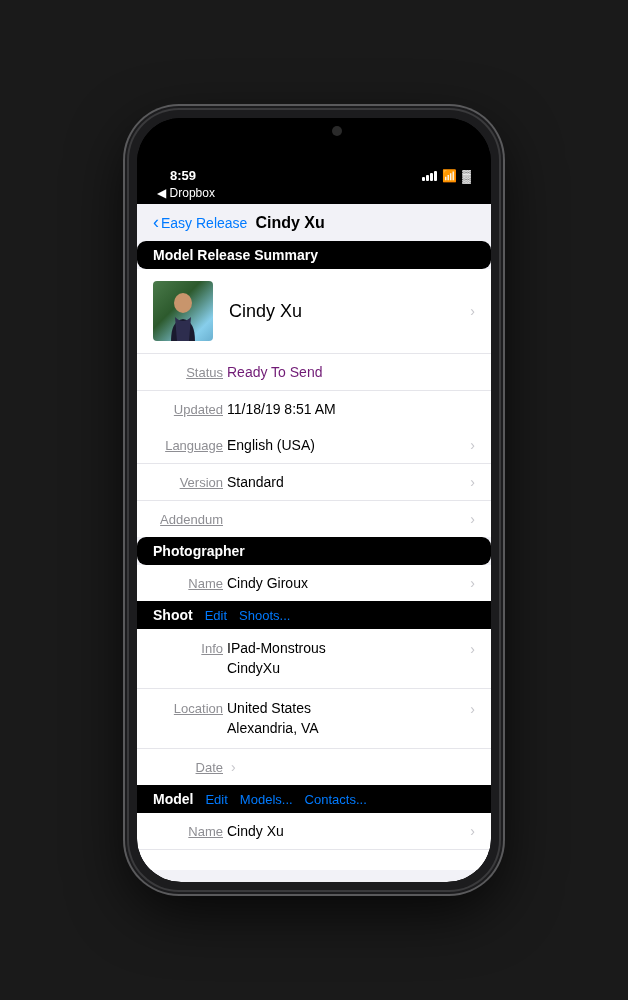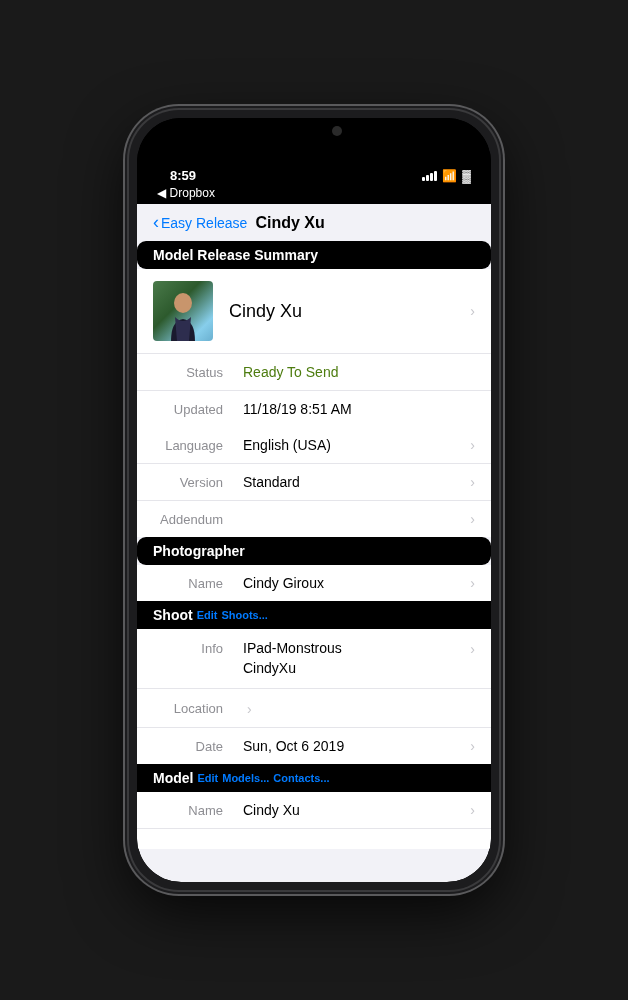--- a/index.html
+++ b/index.html
@@ -142,30 +142,31 @@
       position: relative;
     }
     .card-row:last-child {
       border-bottom: none;
     }
     .row-label {
       color: #8e8e93;
       font-size: 13px;
       min-width: 70px;
       text-align: right;
-      margin-right: 20px;
-      flex-shrink: 0;
+      margin-right: 4px;
+      flex-shrink: 0;
+      text-decoration: underline;
     }
     .row-value {
       color: #000;
       font-size: 14px;
       flex: 1;
     }
     .row-value.green {
-      color: #4d7c0f;
+      color: #701a75;
       font-weight: 500;
     }
     .row-value.multiline {
       line-height: 1.4;
     }
     .chevron {
       color: #c7c7cc;
       font-size: 14px;
       margin-left: 4px;
     }
@@ -200,26 +201,26 @@
       flex: 1;
     }
     .section-header-with-actions {
       background: #000;
       color: #fff;
       font-size: 14px;
       font-weight: 600;
       padding: 6px 16px;
       display: flex;
       align-items: center;
-      gap: 4px;
+      gap: 12px;
     }
     .section-action {
       color: #007AFF;
-      font-size: 11px;
-      font-weight: 700;
+      font-size: 13px;
+      font-weight: 400;
     }
     .signal-bar {
       display: flex;
       align-items: flex-end;
       gap: 1px;
     }
     .signal-bar span {
       background: #fff;
       width: 3px;
       border-radius: 1px;
@@ -325,25 +326,26 @@
           </div>
           <div class="card">
             <div class="card-row" style="align-items:flex-start;padding-top:10px;padding-bottom:10px;">
               <span class="row-label" style="margin-top:2px;">Info</span>
               <span class="row-value multiline" style="white-space:pre-line;">IPad-Monstrous
 CindyXu</span>
               <span class="chevron" style="margin-top:2px;">›</span>
             </div>
             <div class="card-row" style="align-items:flex-start;padding-top:10px;">
               <span class="row-label" style="margin-top:2px;">Location</span>
+              <span class="row-value multiline" style="white-space:pre-line;">United States
+Alexandria, VA</span>
               <span class="chevron" style="margin-top:2px;">›</span>
             </div>
             <div class="card-row">
               <span class="row-label">Date</span>
-              <span class="row-value">Sun, Oct 6 2019</span>
               <span class="chevron">›</span>
             </div>
           </div>
 
           <div class="section-header-with-actions">
             <span>Model</span>
             <span class="section-action">Edit</span>
             <span class="section-action">Models...</span>
             <span class="section-action">Contacts...</span>
           </div>

